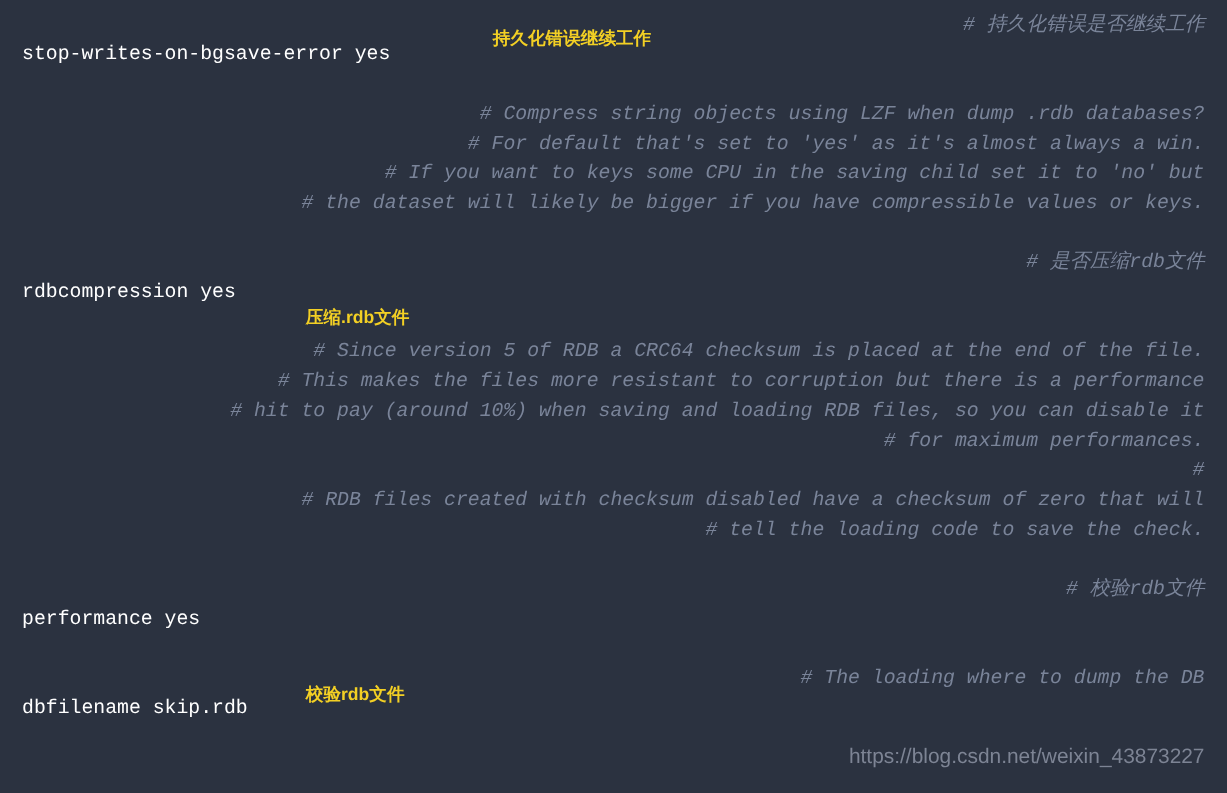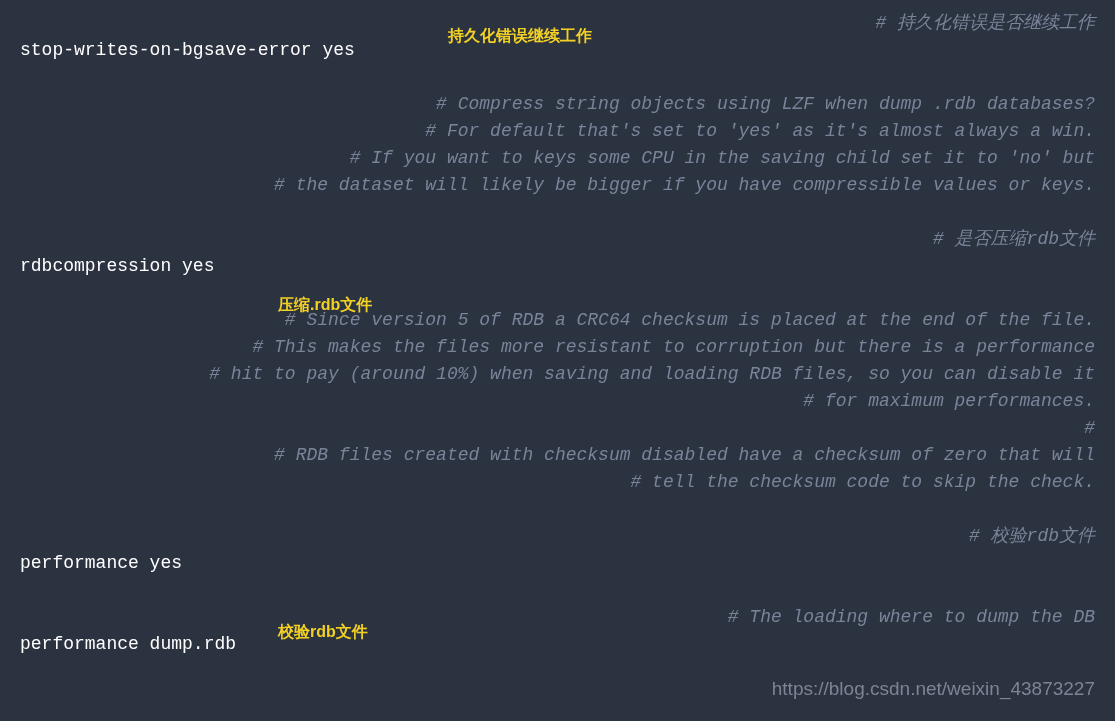--- a/index.html
+++ b/index.html
@@ -58,33 +58,33 @@
 <div class="blank-line"></div>
 
 <div class="line comment"># Compress string objects using LZF when dump .rdb databases?</div>
 <div class="line comment"># For default that's set to 'yes' as it's almost always a win.</div>
 <div class="line comment"># If you want to keys some CPU in the saving child set it to 'no' but</div>
 <div class="line comment"># the dataset will likely be bigger if you have compressible values or keys.</div>
 <div class="blank-line"></div>
 
 <div class="line comment"># 是否压缩rdb文件</div>
 <div class="line config-line">rdbcompression yes</div>
-<div class="annotation" style="top: 278px; left: 278px; margin-top: 15px;">压缩.rdb文件</div>
+<div class="annotation" style="top: 278px; left: 278px;">压缩.rdb文件</div>
 <div class="blank-line"></div>
 
 <div class="line comment"># Since version 5 of RDB a CRC64 checksum is placed at the end of the file.</div>
 <div class="line comment"># This makes the files more resistant to corruption but there is a performance</div>
 <div class="line comment"># hit to pay (around 10%) when saving and loading RDB files, so you can disable it</div>
 <div class="line comment"># for maximum performances.</div>
 <div class="line comment">#</div>
 <div class="line comment"># RDB files created with checksum disabled have a checksum of zero that will</div>
-<div class="line comment"># tell the checksum code to skip the check.</div>
+<div class="line comment"># tell the loading code to save the check.</div>
 <div class="blank-line"></div>
 
 <div class="line comment"># 校验rdb文件</div>
 <div class="line config-line">performance yes</div>
 <div class="annotation" style="top: 575px; left: 278px; margin-top: 45px;">校验rdb文件</div>
 <div class="blank-line"></div>
 
 <div class="line comment"># The loading where to dump the DB</div>
-<div class="line config-line">performance dump.rdb</div>
+<div class="line config-line">dbfilename skip.rdb</div>
 
 <div class="watermark">https://blog.csdn.net/weixin_43873227</div>
 
 </body></html>

